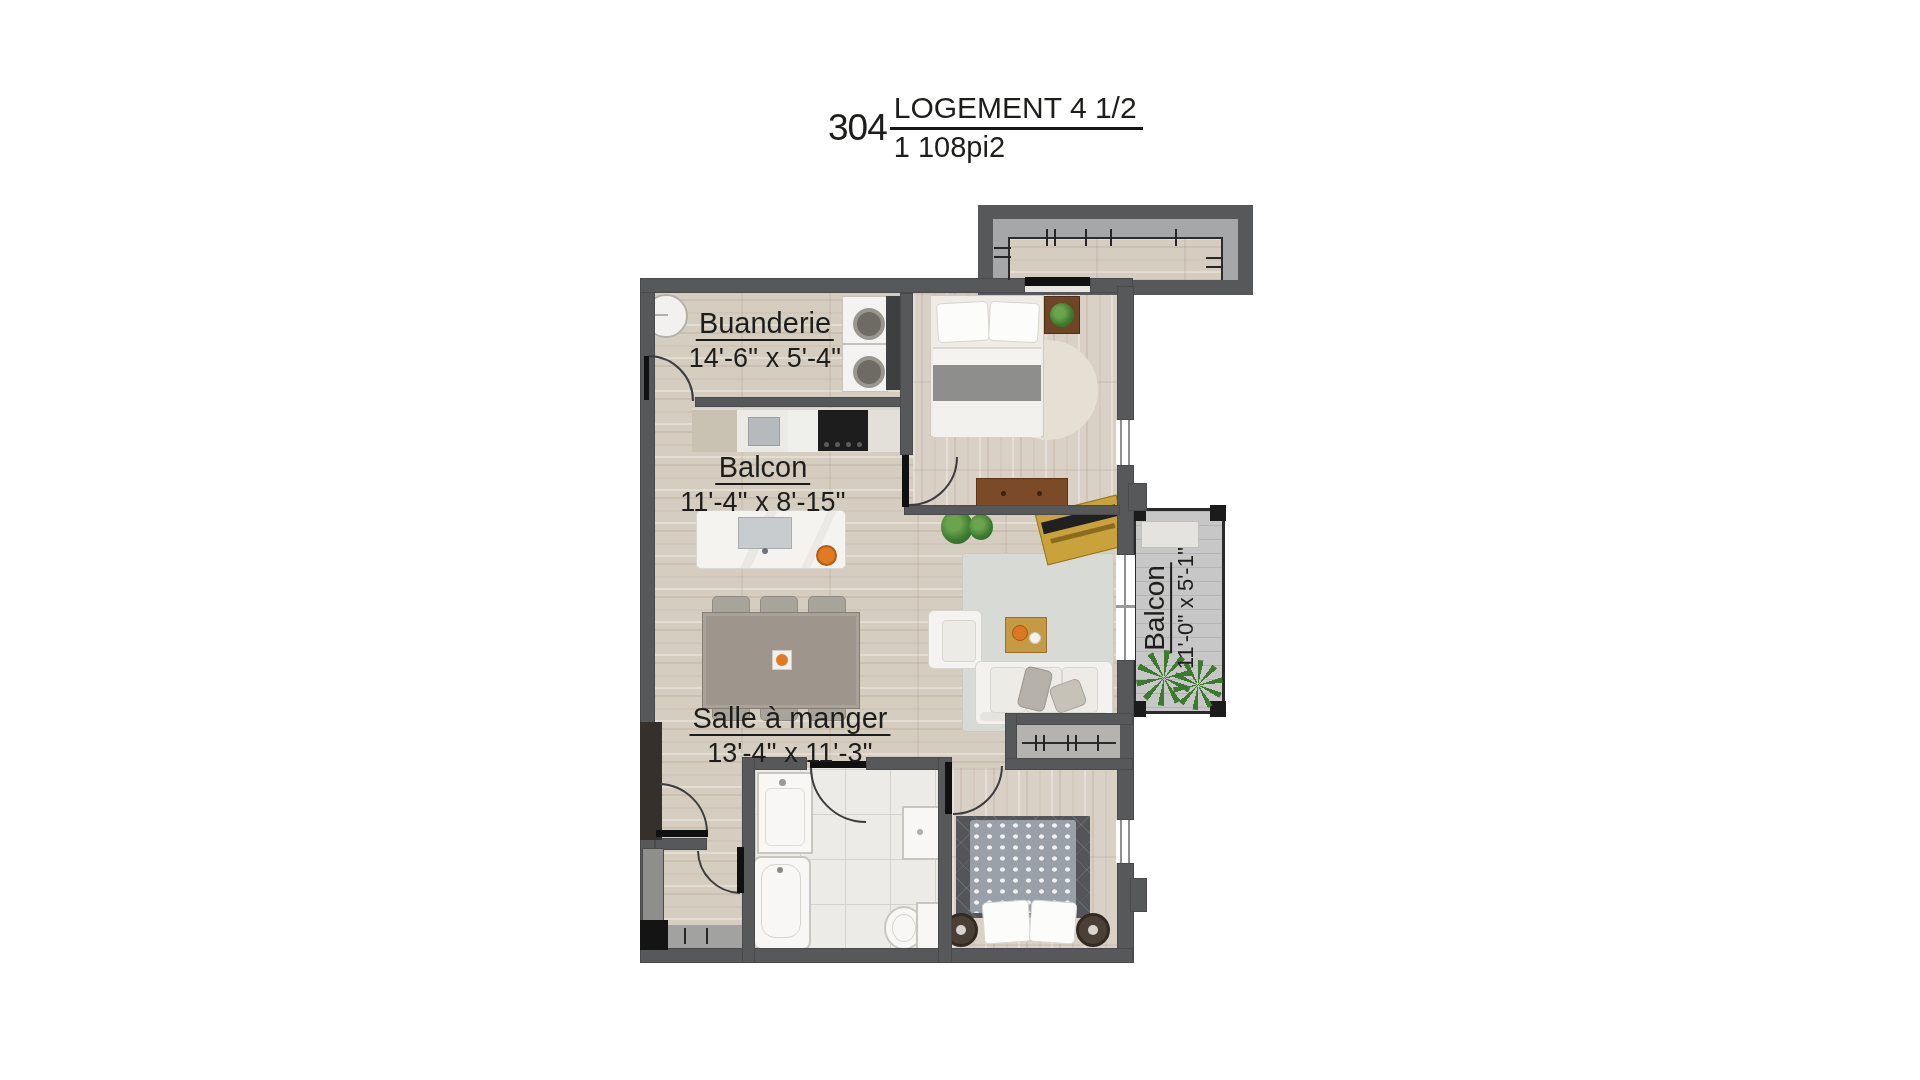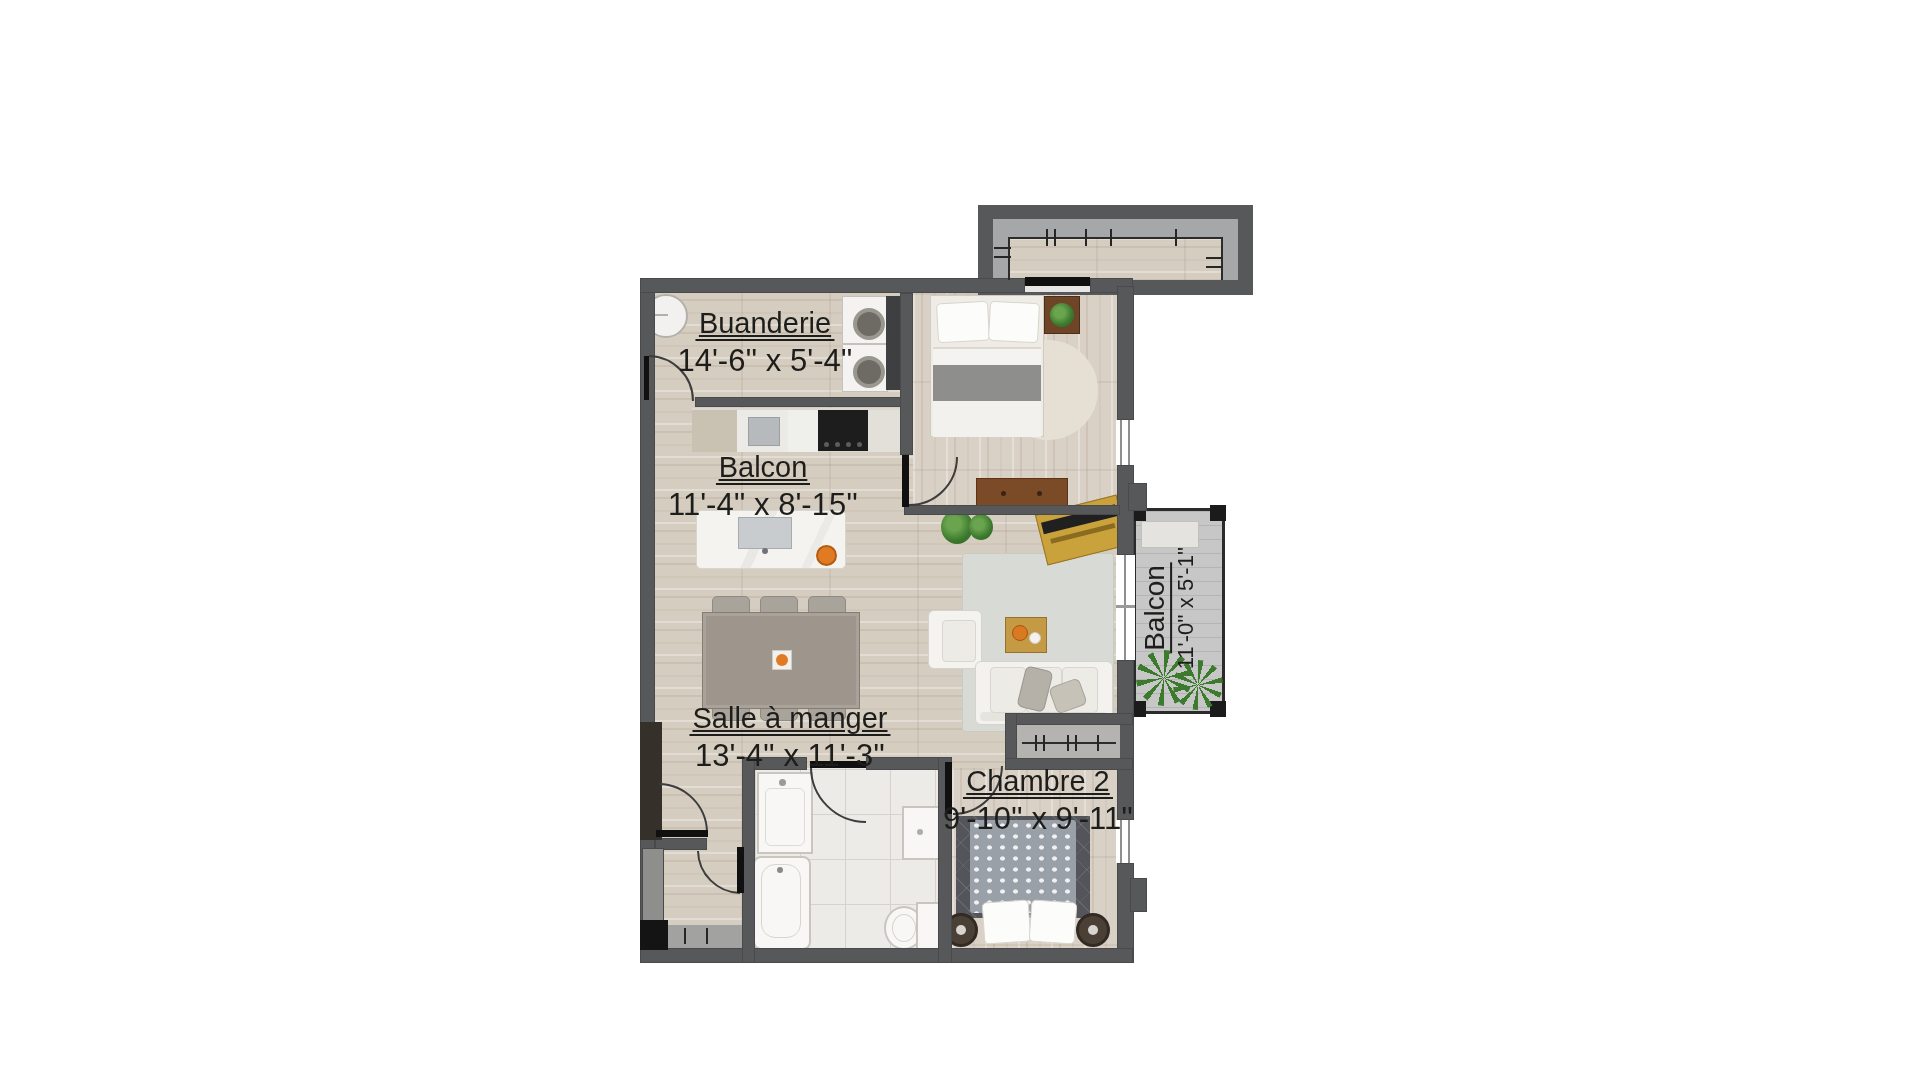--- a/index.html
+++ b/index.html
@@ -47,33 +47,40 @@
   .cushion{position:absolute;background:#edebe6;border:1px solid #d9d6cf;border-radius:4px;z-index:12;}
   .chair{position:absolute;width:36px;height:24px;background:#a8a39b;border:1px solid #8f8a82;border-radius:5px;z-index:9;}
   .bush{position:absolute;border-radius:50%;background:radial-gradient(circle at 40% 40%, #6aa44e 0 25%, #3c7a2e 60%, #2e5f22 100%);z-index:13;}
   .palm{position:absolute;border-radius:50%;background:
       repeating-conic-gradient(#3c7a2e 0 13deg, rgba(60,122,46,0) 13deg 36deg);z-index:13;}
   .nstand{position:absolute;border-radius:50%;background:#4a4036;border:3px solid #322b23;z-index:12;}
   .nstand::after{content:"";position:absolute;left:50%;top:50%;width:10px;height:10px;margin:-5px 0 0 -5px;border-radius:50%;background:#d8d4cf;}
 
   
   .rlabel{position:absolute;transform:translateX(-50%);text-align:center;white-space:nowrap;z-index:30;}
-  .rlabel .nm{display:inline-block;font-size:29px;line-height:1.05;border-bottom:2.5px solid #1d1d1b;padding:0 3px 1px;text-decoration:underline;}
-  .rlabel .dm{font-size:31px;line-height:1.2;margin-top:1px;}
+  .rlabel .nm{display:inline-block;font-size:29px;line-height:1.05;border-bottom:2.5px solid #1d1d1b;padding:0 3px 1px;}
+  .rlabel .dm{font-size:27px;line-height:1.2;margin-top:1px;}
   .rot-wrap{position:absolute;z-index:30;}
   .rot-inner{position:absolute;left:50%;top:50%;transform:translate(-50%,-50%) rotate(-90deg);
              text-align:center;white-space:nowrap;}
   .rot-inner .nm{display:inline-block;font-size:28px;line-height:1.05;border-bottom:2.5px solid #1d1d1b;padding:0 3px 1px;}
   .rot-inner .dm{font-size:22px;line-height:1.2;margin-top:1px;}
 </style>
 </head>
 <body>
 
 <div class="canvas">
 
+  <div class="title">
+    <span class="unit">304</span>
+    <span class="frac">
+      <span class="tname">LOGEMENT 4 1/2</span>
+      <span class="tarea">1 108pi2</span>
+    </span>
+  </div>
 
   <div class="abs wood-h" style="left:653px;top:291px;width:467px;height:659px;z-index:1;"></div>
   <div class="abs wood-v" style="left:913px;top:293px;width:205px;height:214px;z-index:2;"></div>
   <div class="abs wood-v" style="left:952px;top:768px;width:166px;height:182px;z-index:2;"></div>
   <div class="abs tile" style="left:755px;top:768px;width:183px;height:182px;z-index:2;"></div>
   <div class="abs" style="left:668px;top:925px;width:84px;height:23px;background:#a2a2a0;z-index:3;"></div>
   <div class="tick" style="left:684px;top:928px;width:2px;height:16px;"></div>
   <div class="tick" style="left:706px;top:928px;width:2px;height:16px;"></div>
   <div class="abs rug" style="left:962px;top:553px;width:150px;height:177px;z-index:5;"></div>
 
@@ -292,18 +299,14 @@
   <div class="rot-wrap" style="left:1118px;top:538px;width:104px;height:140px;">
     <div class="rot-inner">
       <div class="nm">Balcon</div>
       <div class="dm">11'-0'' x 5'-1''</div>
     </div>
   </div>
   <div class="rlabel" style="left:790px;top:703px;">
     <div class="nm">Salle à manger</div>
     <div class="dm">13'-4'' x 11'-3''</div>
   </div>
-  <div class="rlabel" style="left:1038px;top:766px;">
-    <div class="nm">Chambre 2</div>
-    <div class="dm">9'-10'' x 9'-11''</div>
-  </div>
 
 </div>
 
 </body></html>

